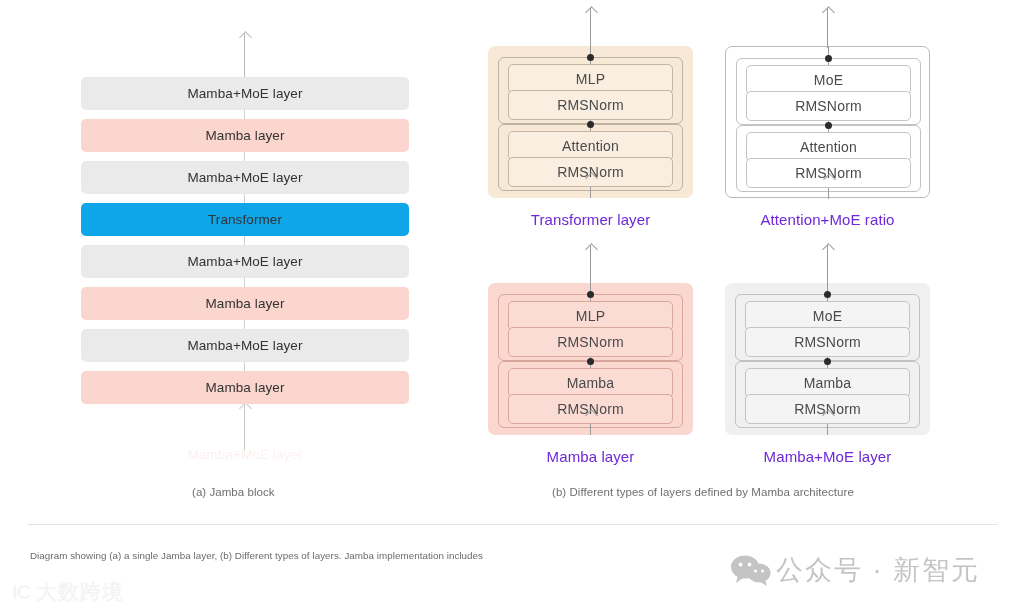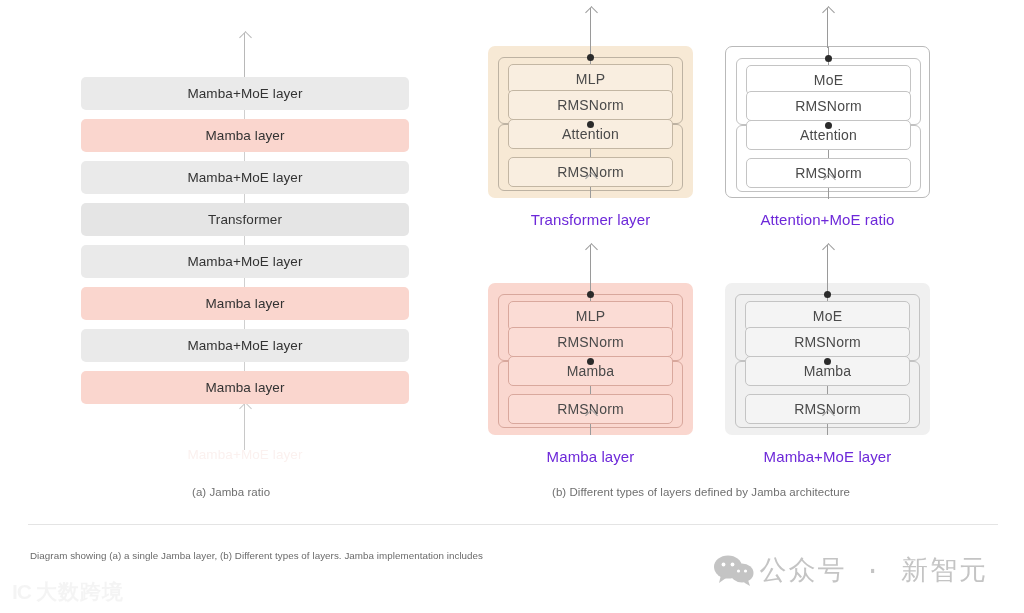--- a/index.html
+++ b/index.html
@@ -38,21 +38,21 @@
     display: flex;
     align-items: center;
     justify-content: center;
     font-size: 13.5px;
     color: #333333;
     letter-spacing: 0.1px;
     z-index: 2;
   }
   .jamba-bar.moe     { background: #eaeaea; }
   .jamba-bar.mamba   { background: #fad6ce; }
-  .jamba-bar.transf  { background: #e5e5e5; }
+  .jamba-bar.transf  { background: #0ea5e9; }
 
   
   #jamba-spine {
     position: absolute;
     left: 244px;
     top: 77px;
     width: 1px;
     height: 322px;
     background: #cfcfcf;
     z-index: 1;
@@ -180,21 +180,21 @@
     letter-spacing: 0.2px;
     z-index: 3;
   }
   .fill-beige .chip { background: #f9eeдf; background: #f9eee0; border-color: #c3b6a3; }
   .fill-pink .chip  { background: #fbdcd5; border-color: #d9a89d; }
   .fill-gray .chip  { background: #f4f4f4; border-color: #c4c4c4; }
   .outline .chip    { background: #ffffff; border-color: #c4c4c4; }
 
   .chip.r1 { top: 18px; }
   .chip.r2 { top: 44px; }
-  .chip.r3 { top: 73px; }
+  .chip.r3 { top: 85px; }
   .chip.r4 { top: 111px; }
 
   
   .panel-spine {
     position: absolute;
     left: 102px;
     top: 0px;
     width: 1px;
     height: 152px;
     background: #9a9a9a;
@@ -291,26 +291,25 @@
     letter-spacing: -1px;
   }
   #watermark-left .wm-text {
     font-size: 21px;
     color: #9a9a9a;
     font-weight: bold;
     letter-spacing: 1px;
   }
   #watermark-right {
     position: absolute;
-    right: 36px;
+    right: 44px;
     top: 552px;
     display: flex;
     align-items: center;
     gap: 4px;
-    font-family: Liberation Mono, monospace;
   }
   #watermark-right .wechat-icon { display: block; }
   #watermark-right .wm-label {
     font-size: 27px;
     color: #c4c4c4;
     letter-spacing: 2px;
   }
 </style>
 </head>
 <body>
@@ -328,21 +327,21 @@
     <div class="jamba-bar moe">Mamba+MoE layer</div>
     <div class="jamba-bar mamba">Mamba layer</div>
     <div class="jamba-bar moe">Mamba+MoE layer</div>
     <div class="jamba-bar mamba">Mamba layer</div>
   </div>
 
   <div id="jamba-arrow-bottom"></div>
   <div id="jamba-ghost">Mamba+MoE layer</div>
 </div>
 
-<div class="subcaption" id="subcaption-a">(a) Jamba ratio</div>
+<div class="subcaption" id="subcaption-a">(a) Jamba block</div>
 
 <div id="layer-types">
 
   <div class="layer-panel" style="left:18px; top:46px;">
     <div class="panel-arrow-up"></div>
     <div class="panel-box fill-beige">
       <div class="panel-spine"></div>
       <div class="residual top"></div>
       <div class="residual bottom"></div>
       <div class="chip r1">MLP</div>
@@ -402,21 +401,21 @@
       <div class="chip r4">RMSNorm</div>
       <div class="panel-dot d1"></div>
       <div class="panel-dot d2"></div>
       <div class="panel-arrow-in"></div>
     </div>
     <div class="panel-label">Mamba+MoE layer</div>
   </div>
 
 </div>
 
-<div class="subcaption" id="subcaption-b">(b) Different types of layers defined by Jamba architecture</div>
+<div class="subcaption" id="subcaption-b">(b) Different types of layers defined by Mamba architecture</div>
 
 <div id="footer-divider"></div>
 
 <div id="footer-caption">
   <div>Diagram showing (a) a single Jamba layer, (b) Different types of layers. Jamba implementation includes</div>
 </div>
 
 <div id="watermark-left">
   <span class="wm-mark">IC</span>
   <span class="wm-text">大数跨境</span>

